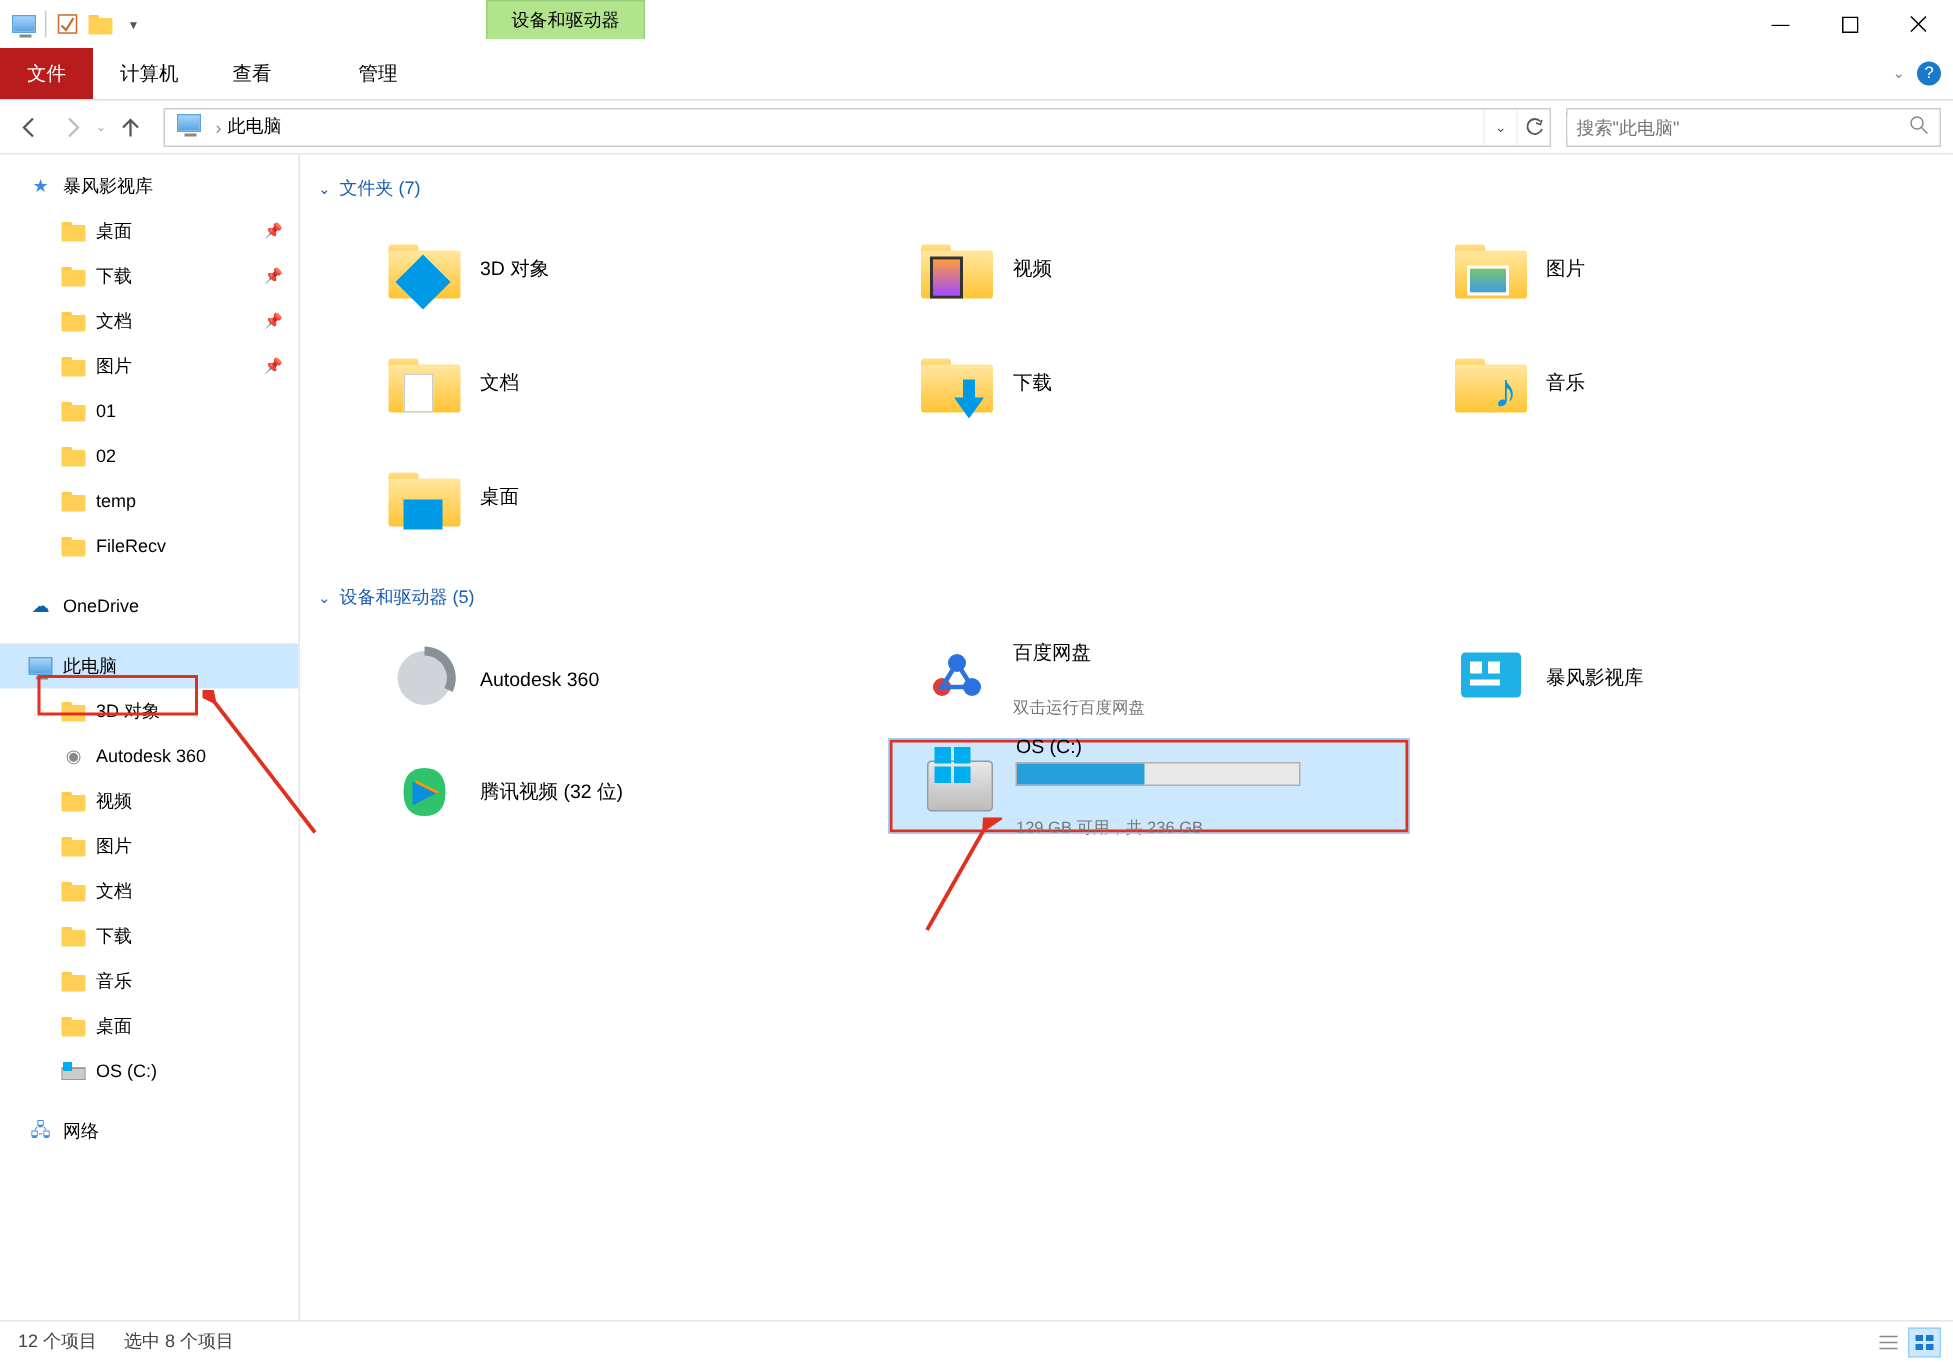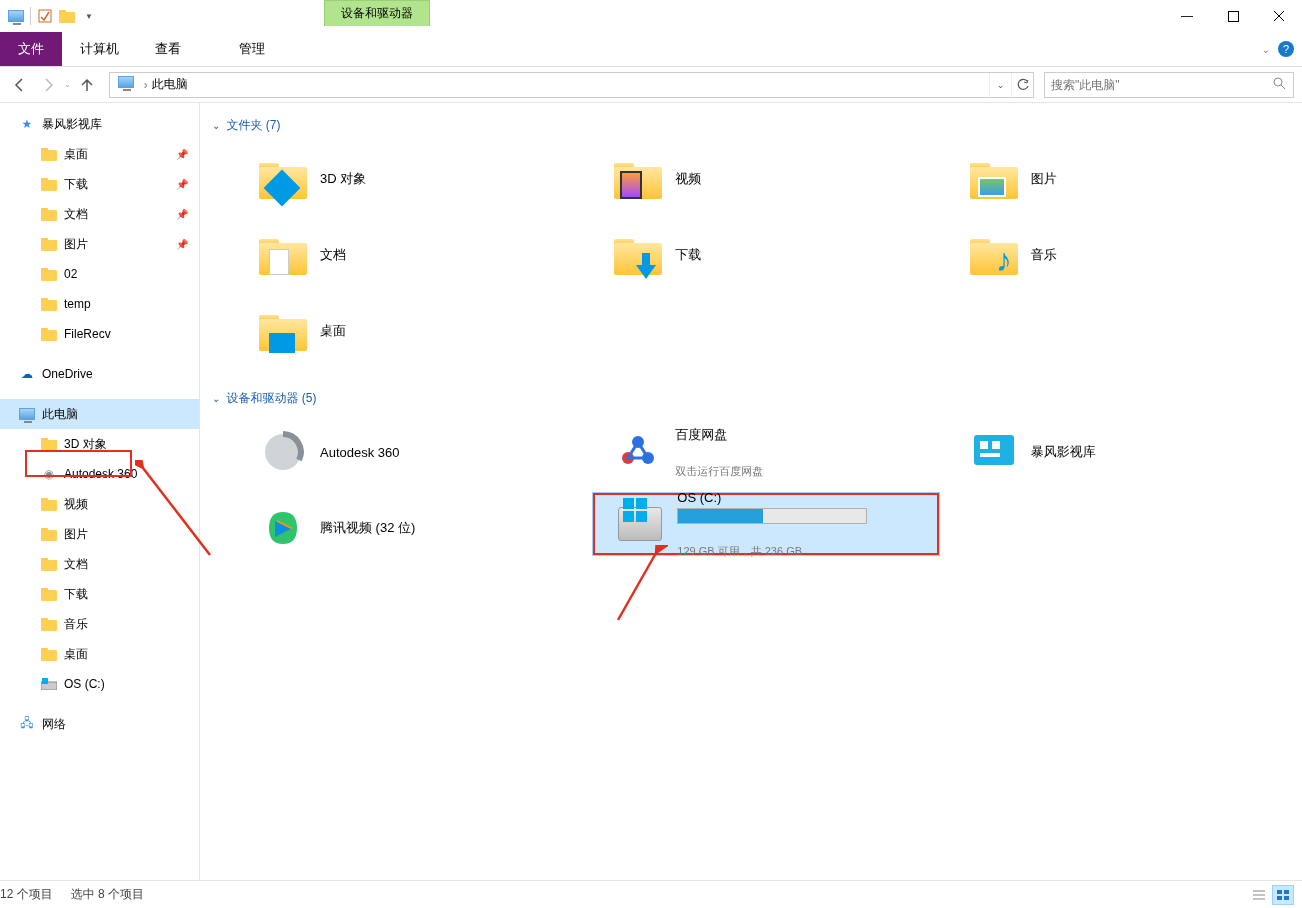--- a/index.html
+++ b/index.html
@@ -10,21 +10,21 @@
 .titlebar-icons .ico { width: 16px; height: 16px; display: flex; align-items: center; justify-content: center; }
 .qat-sep { width: 1px; height: 18px; background: #ccc; }
 .qat-drop { font-size: 8px; color: #555; padding: 0 4px; }
 .ctx-tab { background: #b2e48e; padding: 4px 16px; border: 1px solid #9cce7a; border-bottom: none; margin-left: 110px; }
 .title-text { position: absolute; top: 8px; left: 330px; font-size: 12px; }
 .win-controls { position: absolute; right: 0; top: 0; display: flex; }
 .win-controls div { width: 46px; height: 32px; display: flex; align-items: center; justify-content: center; font-family: sans-serif; }
 
 .menubar { height: 35px; background: #fff; display: flex; align-items: stretch; border-bottom: 1px solid #ddd; position: relative; }
 .menubar .tab { padding: 0 18px; display: flex; align-items: center; font-size: 13px; cursor: default; }
-.menubar .tab.active { background: #701a75; color: #fff; }
+.menubar .tab.active { background: #b91c1c; color: #fff; }
 .menubar-right { position: absolute; right: 8px; top: 0; display: flex; align-items: center; height: 100%; gap: 8px; }
 .help-icon { width: 16px; height: 16px; border-radius: 50%; background: #1979ca; color: #fff; text-align: center; line-height: 16px; font-size: 11px; }
 
 .toolbar { height: 36px; display: flex; align-items: center; padding: 0 8px; gap: 4px; border-bottom: 1px solid #e5e5e5; }
 .nav-arrow { width: 24px; height: 24px; display: flex; align-items: center; justify-content: center; color: #555; }
 .nav-arrow.disabled { color: #bbb; }
 .nav-sep { font-size: 8px; color: #aaa; }
 .addressbar { flex: 1; height: 26px; border: 1px solid #ccc; display: flex; align-items: center; padding: 0 4px; margin: 0 6px; position: relative; }
 .addressbar .bc-icon { width: 18px; height: 18px; margin: 0 4px; }
 .addressbar .bc-sep::after { content: "›"; color: #888; margin: 0 4px; }
@@ -51,21 +51,21 @@
 .folder-item { display: flex; align-items: center; height: 70px; gap: 12px; padding-left: 20px;}
 .big-ico { width: 50px; height: 50px; display:flex; align-items:center; justify-content:center; }
 .fi-label { font-size: 13px; }
 .fi-sub { font-size: 11px; color: #777; margin-top: 20px;}
 
 .drive-item { display: flex; align-items: center; height: 62px; gap: 12px; padding-left: 20px;}
 .drive-item.selected { background: #cce8ff; outline: 1px solid #99d1ff; border: 2px solid #e03020; }
 .drive-progress { width: 190px; height: 16px; border: 1px solid #b0b0b0; background: #e8e8e8; margin: 3px 0; }
 .drive-progress-fill { height: 100%; background: #26a0da; }
 
-.statusbar { height: 28px; border-top: 1px solid #e5e5e5; display: flex; align-items: center; padding: 0 0; gap: 18px; color: #444; position: relative;}
+.statusbar { height: 28px; border-top: 1px solid #e5e5e5; display: flex; align-items: center; padding: 0 12px; gap: 18px; color: #444; position: relative;}
 .statusbar-right { position: absolute; right: 8px; display: flex; gap: 2px;}
 .view-icon { width: 22px; height: 20px; border: 1px solid transparent; display:flex; align-items:center; justify-content:center; color:#777;}
 .view-icon.active { background: #cce8ff; border-color:#99d1ff; color:#1979ca;}
 
 
 .redbox { position: absolute; border: 2px solid #e03020; pointer-events: none; z-index: 50; }
 .arrow-svg { position: absolute; pointer-events: none; z-index: 50; }
 
 
 .folder-ico { width: 48px; height: 40px; position: relative; }
@@ -207,20 +207,26 @@
         </span>
         <span>文档</span>
         <span class="pin">📌</span>
       </div>
     <div class="tree-item sub">
         <span class="ico">
           <div class="folder-small"></div>
         </span>
         <span>图片</span>
         <span class="pin">📌</span>
+      </div>
+    <div class="tree-item sub">
+        <span class="ico">
+          <div class="folder-small"></div>
+        </span>
+        <span>01</span>
       </div>
     <div class="tree-item sub">
         <span class="ico">
           <div class="folder-small"></div>
         </span>
         <span>02</span>
       </div>
     <div class="tree-item sub">
         <span class="ico">
           <div class="folder-small"></div>

